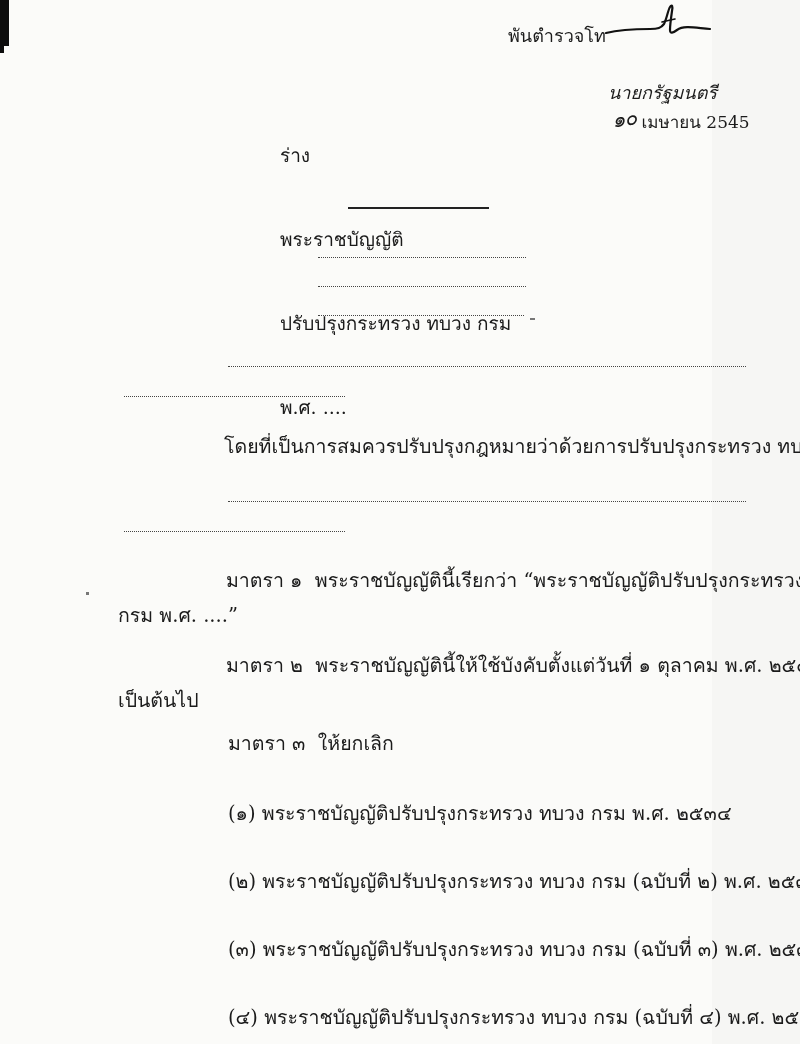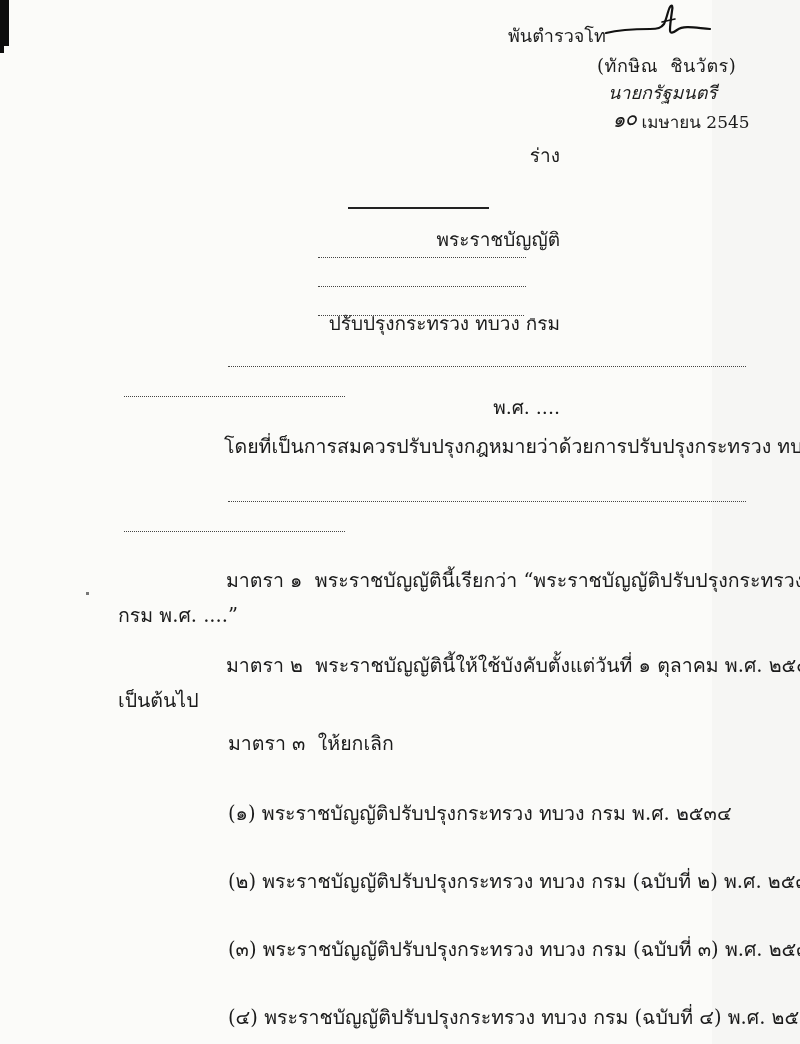--- a/index.html
+++ b/index.html
@@ -11,21 +11,21 @@
     overflow: hidden;
   }
   .page {
     position: relative;
     width: 712px; height: 1044px;
     background: #fbfbf9;
   }
   .abs { position: absolute; white-space: pre; }
   .t   { font-size: 19px; line-height: 28px; }
   .body-t { font-size: 19.5px; line-height: 30px; }
-  .center-block { text-align: right; }
+  .center-block { text-align: left; }
   .scan-artifact {
     background: #0d0d0d;
   }
   .title-underline {
     background: #222;
     height: 2px;
   }
   .dotted {
     height: 0;
     border-bottom: 2px dotted #3a3a3a;
@@ -53,21 +53,20 @@
   <div class="abs scan-artifact" style="left:0; top:0; width:9px; height:46px;"></div>
   <div class="abs scan-artifact" style="left:0; top:46px; width:4px; height:7px;"></div>
 
   <div class="abs sig-line" style="left:508px; top:21px;">พันตำรวจโท</div>
 
   <svg class="abs" style="left:604px; top:2px;" width="110" height="44" viewBox="0 0 110 44">
     <path d="M2,31 C14,28 30,27 46,27 C54,27 57,26 60,22 C63,16 64,8 66,5 C68,2 69,4 68,9 C67,16 66,24 66,28 C66,32 69,31 73,28 C80,23 92,26 106,27" fill="none" stroke="#111" stroke-width="2.2" stroke-linecap="round"></path>
     <path d="M58,20 C62,19 66,18 71,17" fill="none" stroke="#111" stroke-width="1.6" stroke-linecap="round"></path>
   </svg>
 
-  <div class="abs name-line" style="left:597px; top:51px;">(ทักษิณ  ชินวัตร)</div>
 
   <div class="abs pm-line" style="left:608px; top:78px;font-style:italic;">นายกรัฐมนตรี</div>
 
   <div class="abs date-line" style="left:612px; top:104px;"><span class="hand">๑๐</span><span> </span><span>เมษายน 2545</span></div>
 
   <div class="abs center-block t" style="left:280px; top:85px; width:280px;">
     <div>ร่าง</div>
     <div>พระราชบัญญัติ</div>
     <div>ปรับปรุงกระทรวง ทบวง กรม</div>
     <div>พ.ศ. ....</div>

